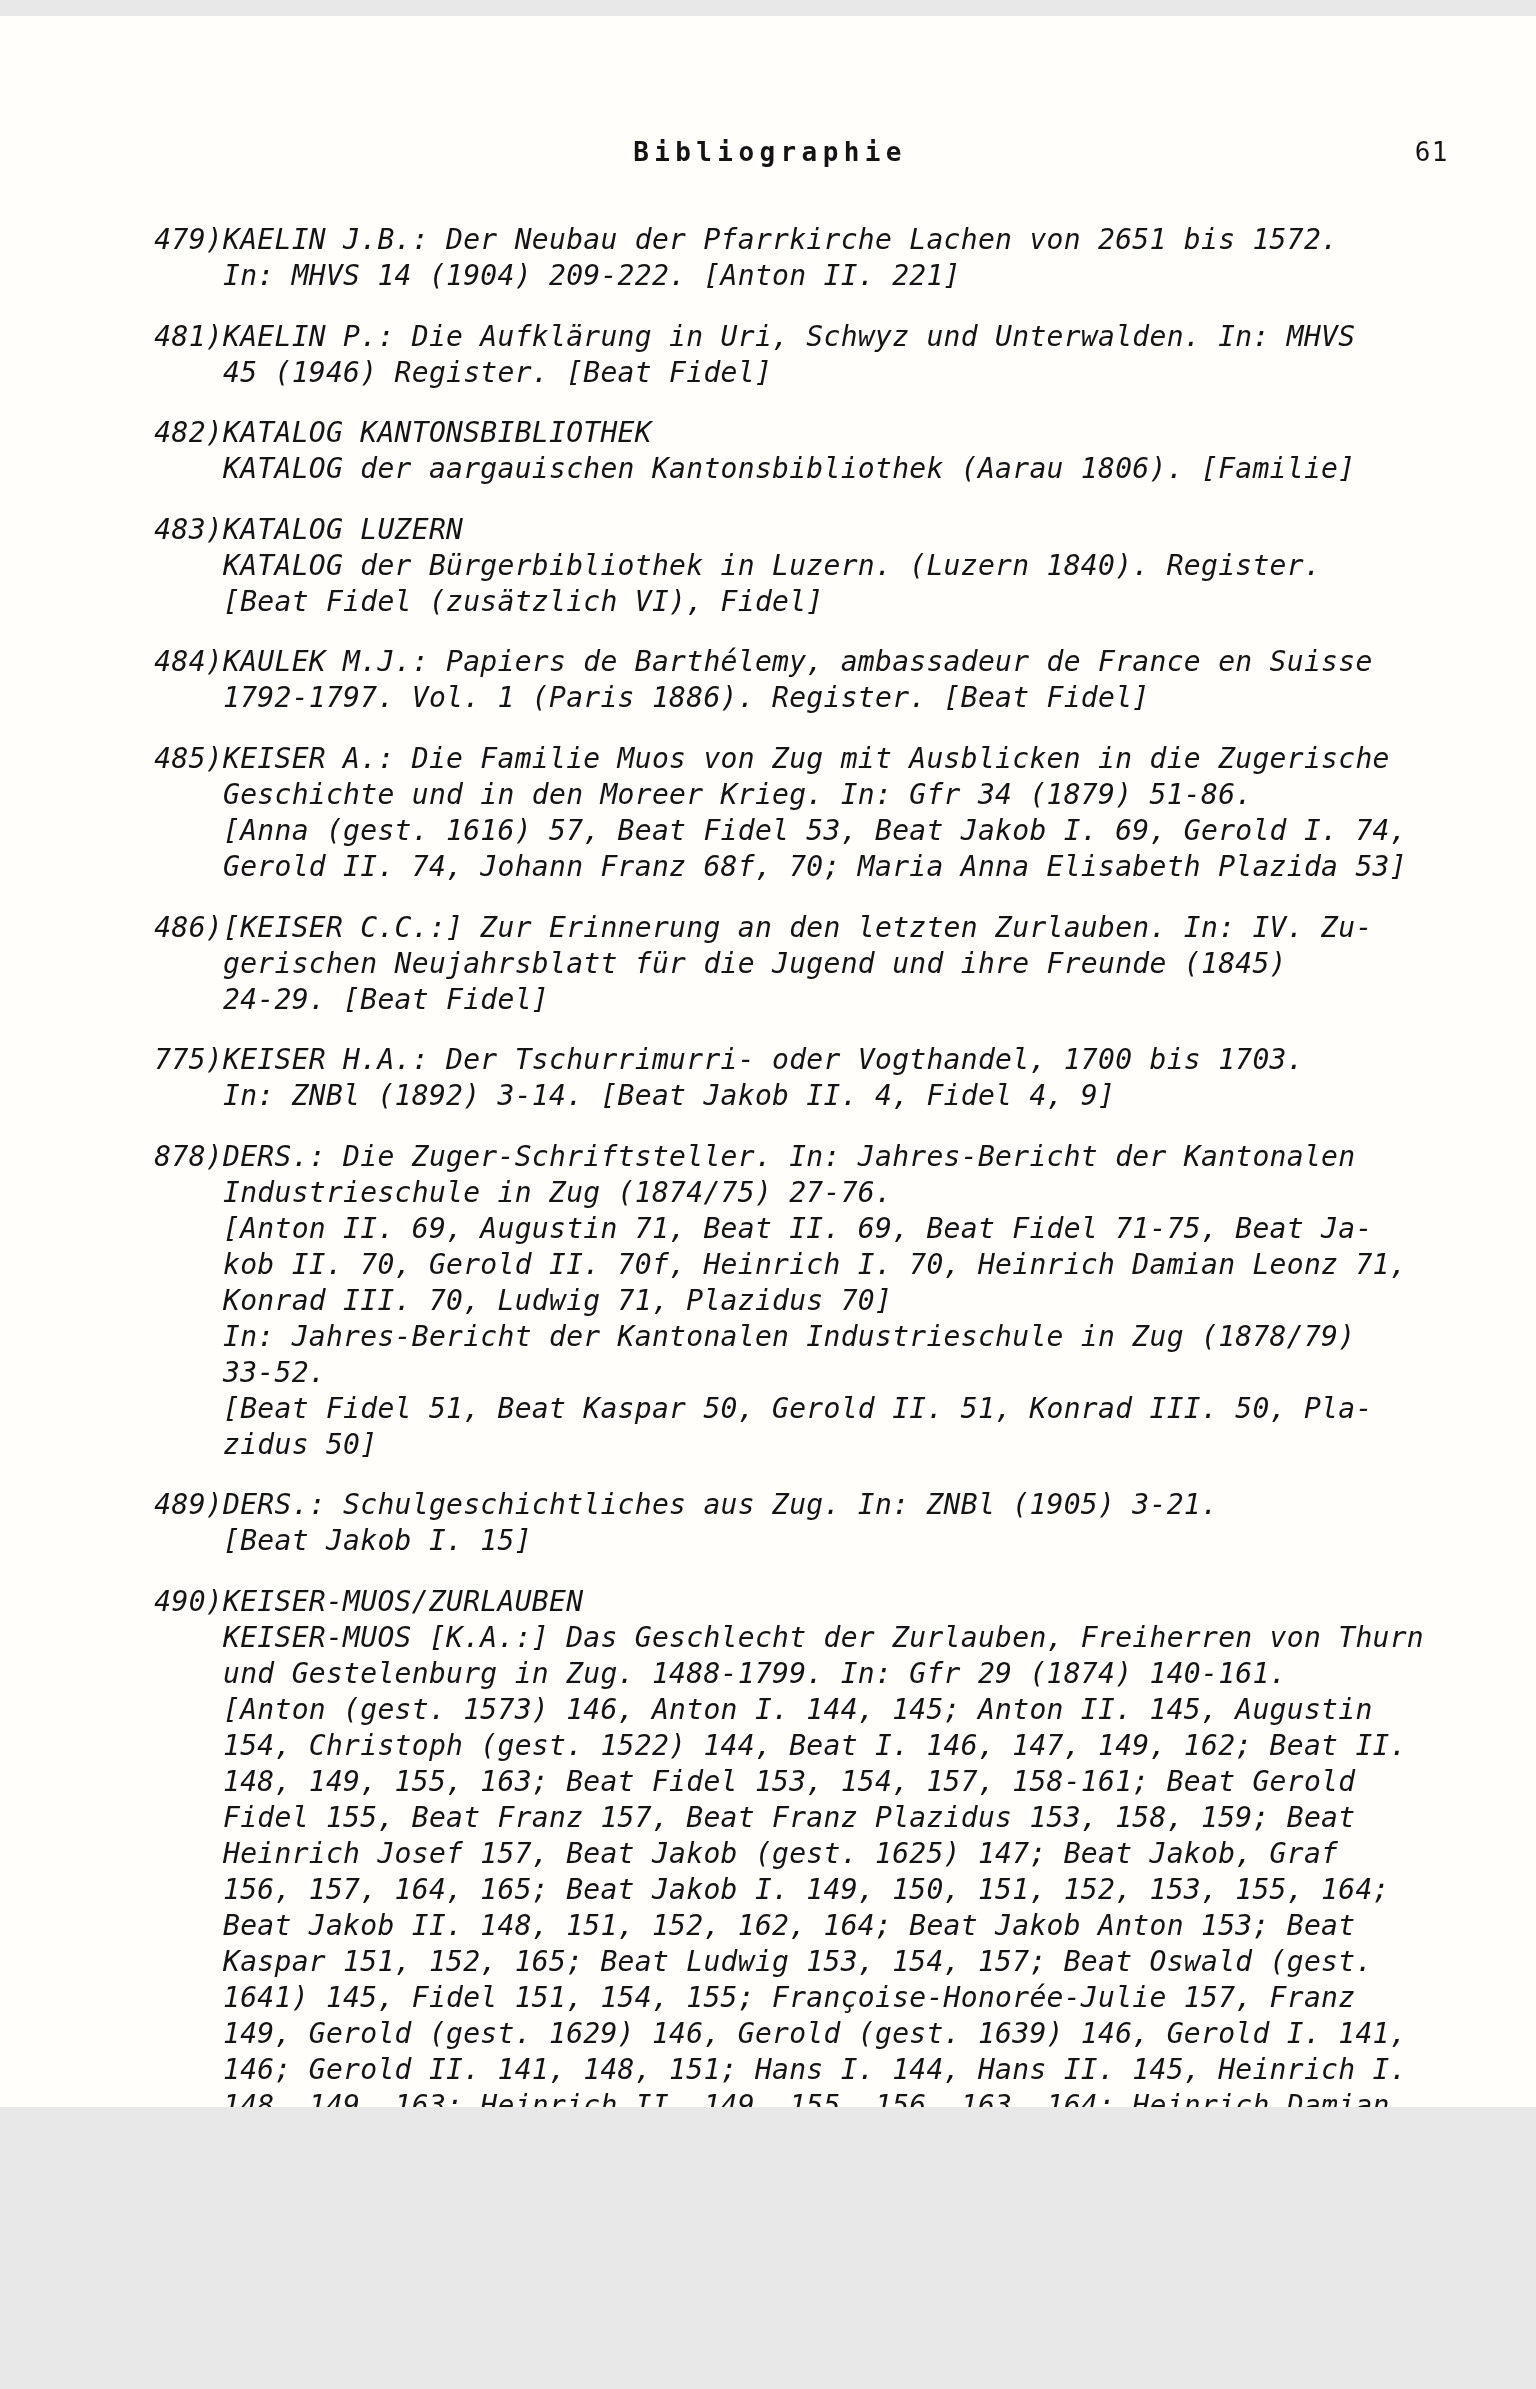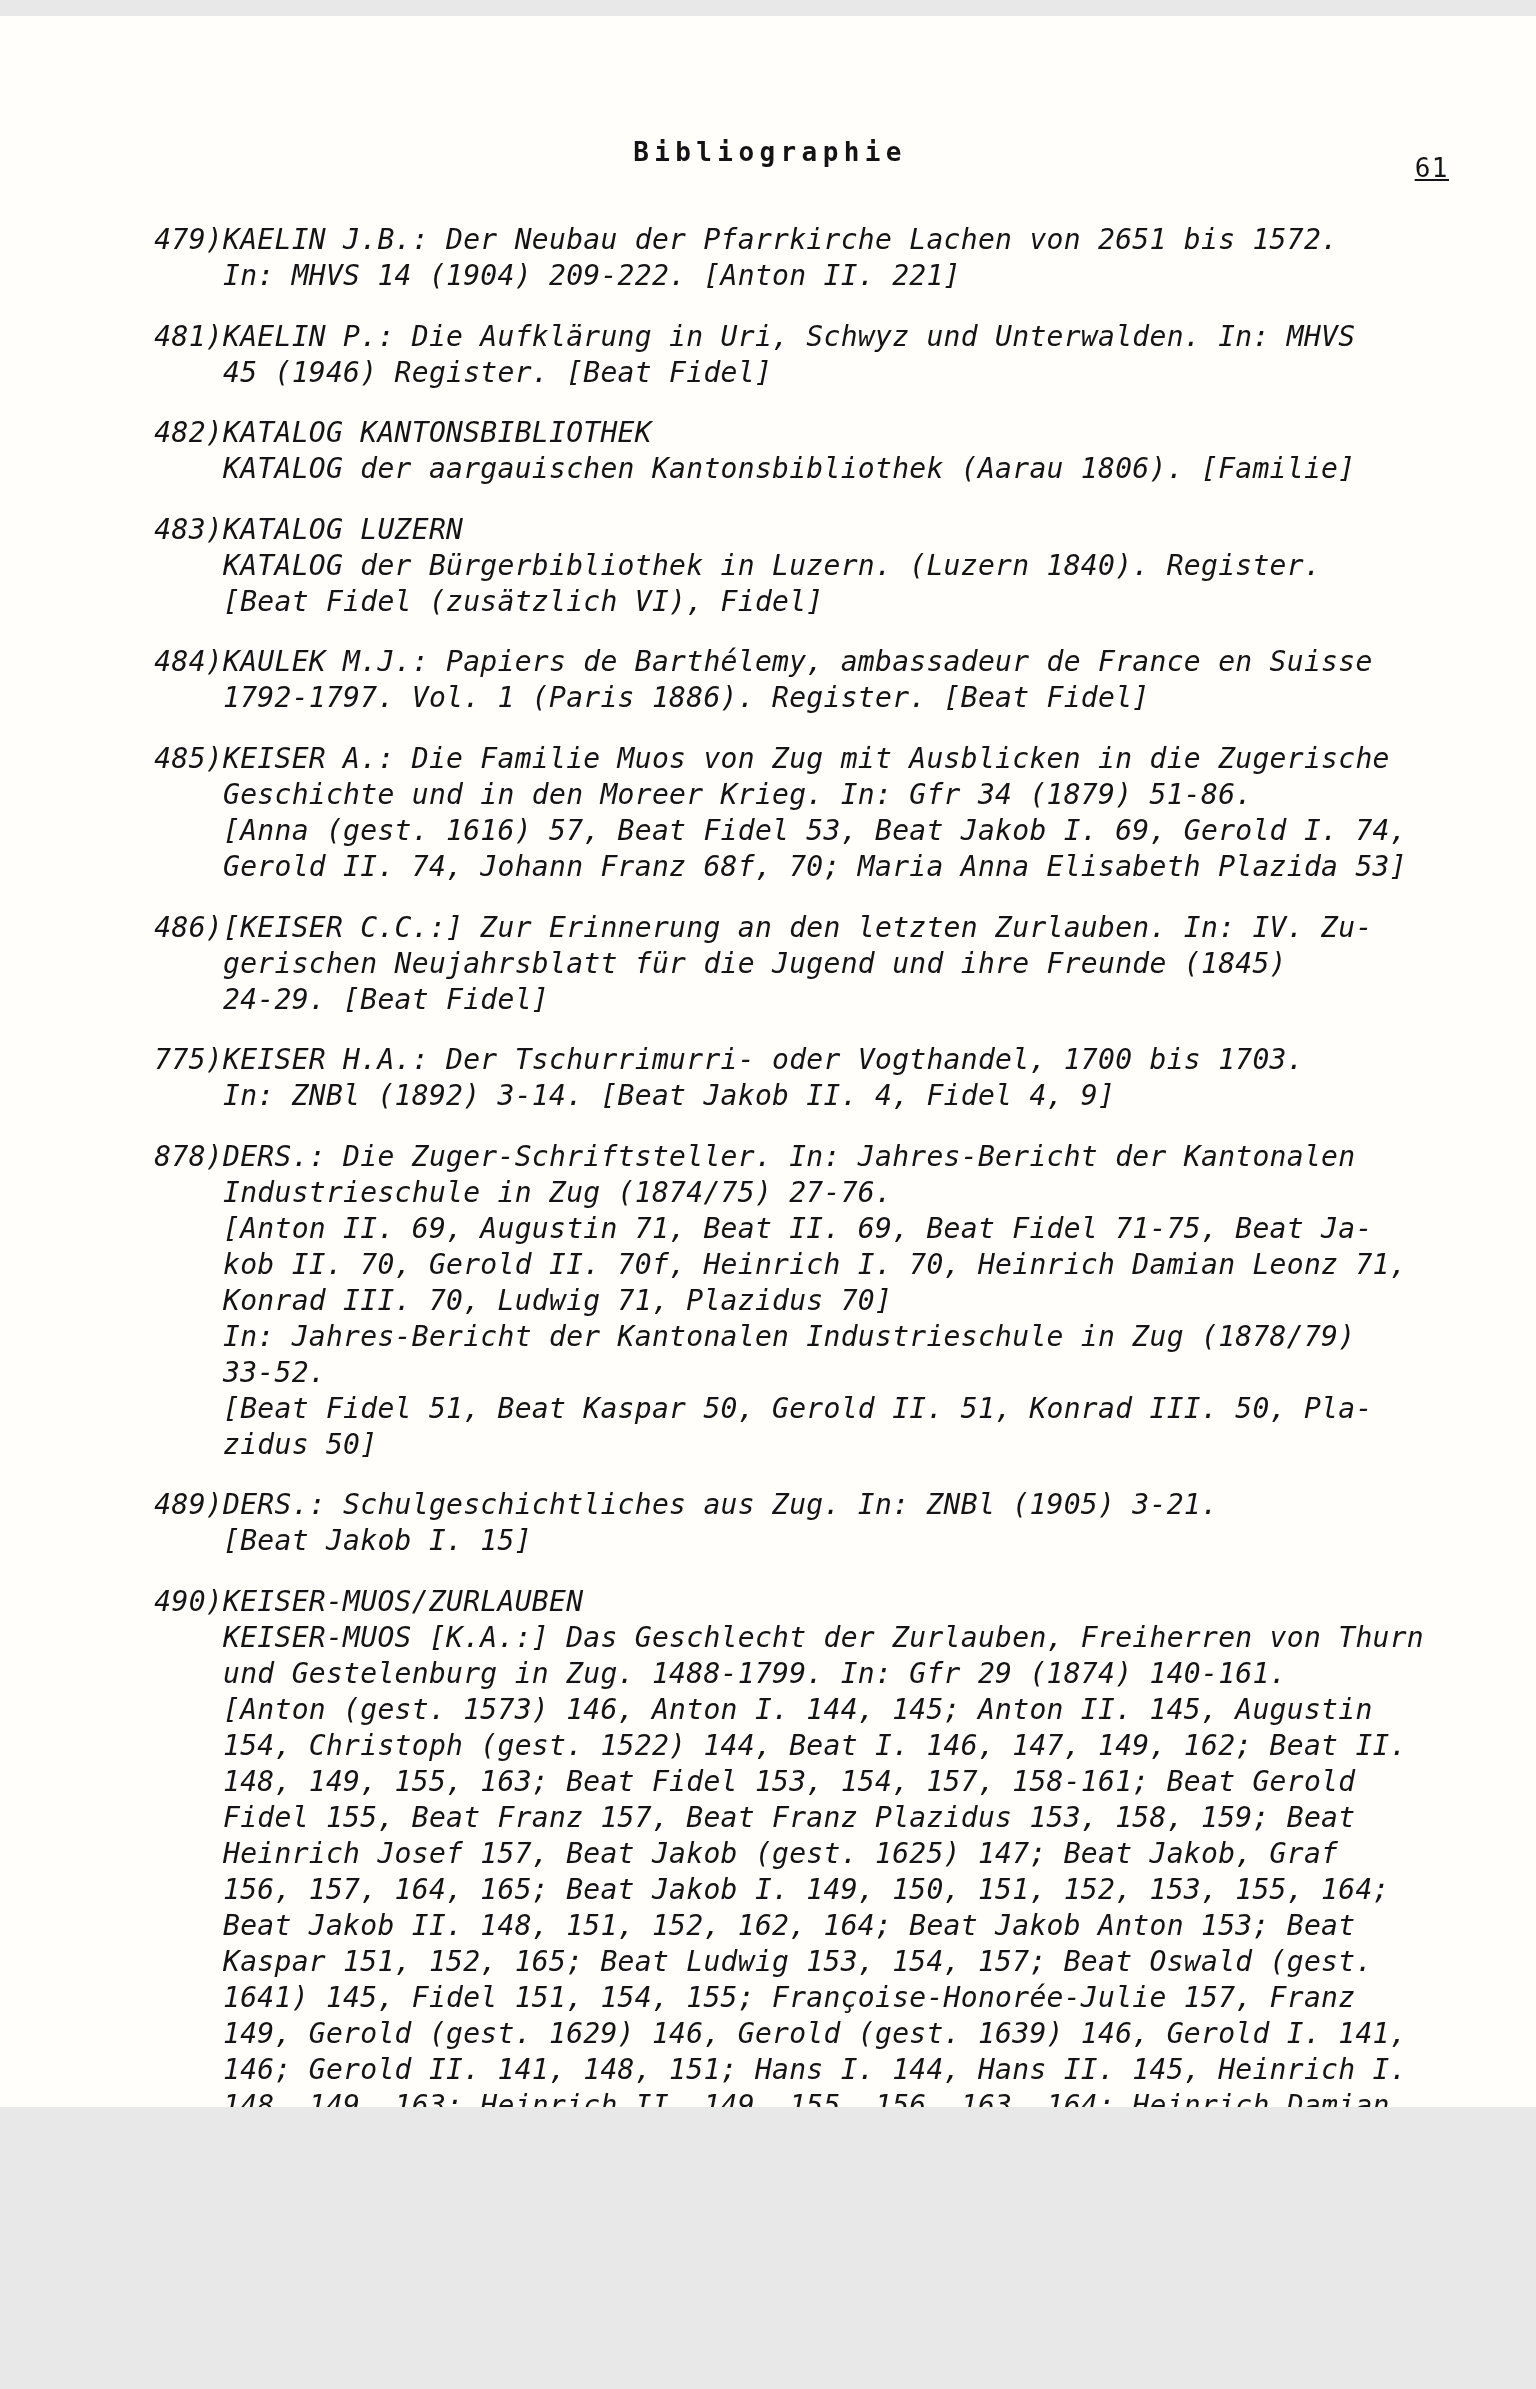--- a/index.html
+++ b/index.html
@@ -35,24 +35,23 @@
     transform: translateX(-50%);
     margin: 0;
     font-size: 26px;
     font-weight: bold;
     letter-spacing: 5.4px;
     white-space: nowrap;
   }
   .page-number {
     position: absolute;
     right: 0;
-    top: 16px;
+    top: 0;
     font-size: 26px;
     letter-spacing: 1.5px;
-    text-decoration: underline;
   }
   .entries {
     display: block;
   }
   .entry {
     display: flex;
     align-items: flex-start;
     margin-bottom: 24.6px;
   }
   .entry-number {

